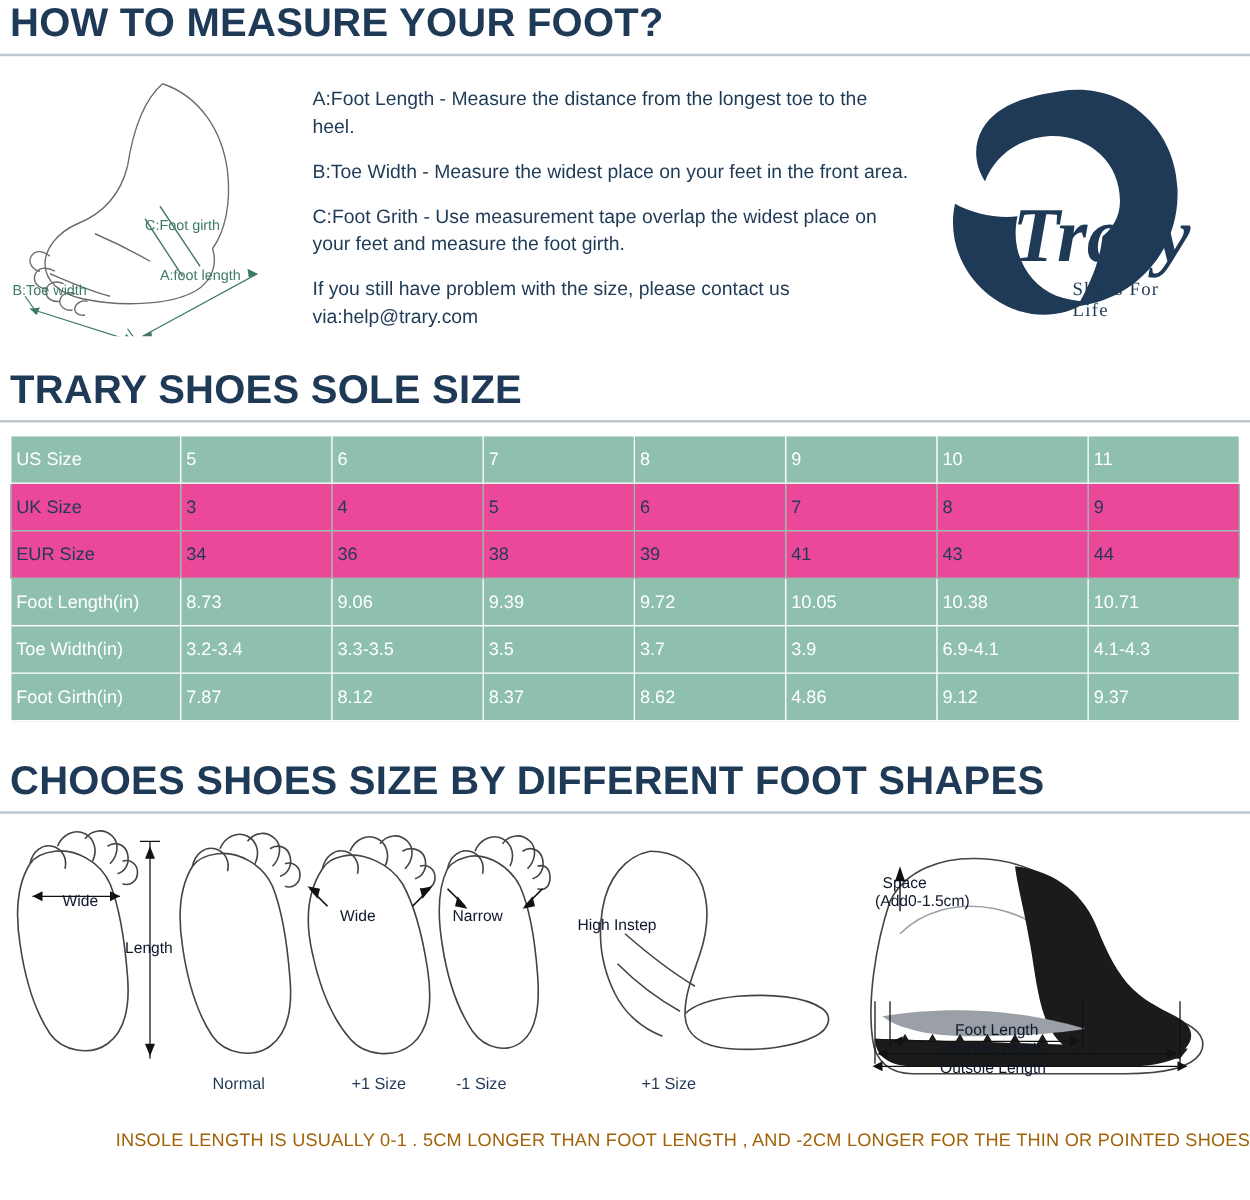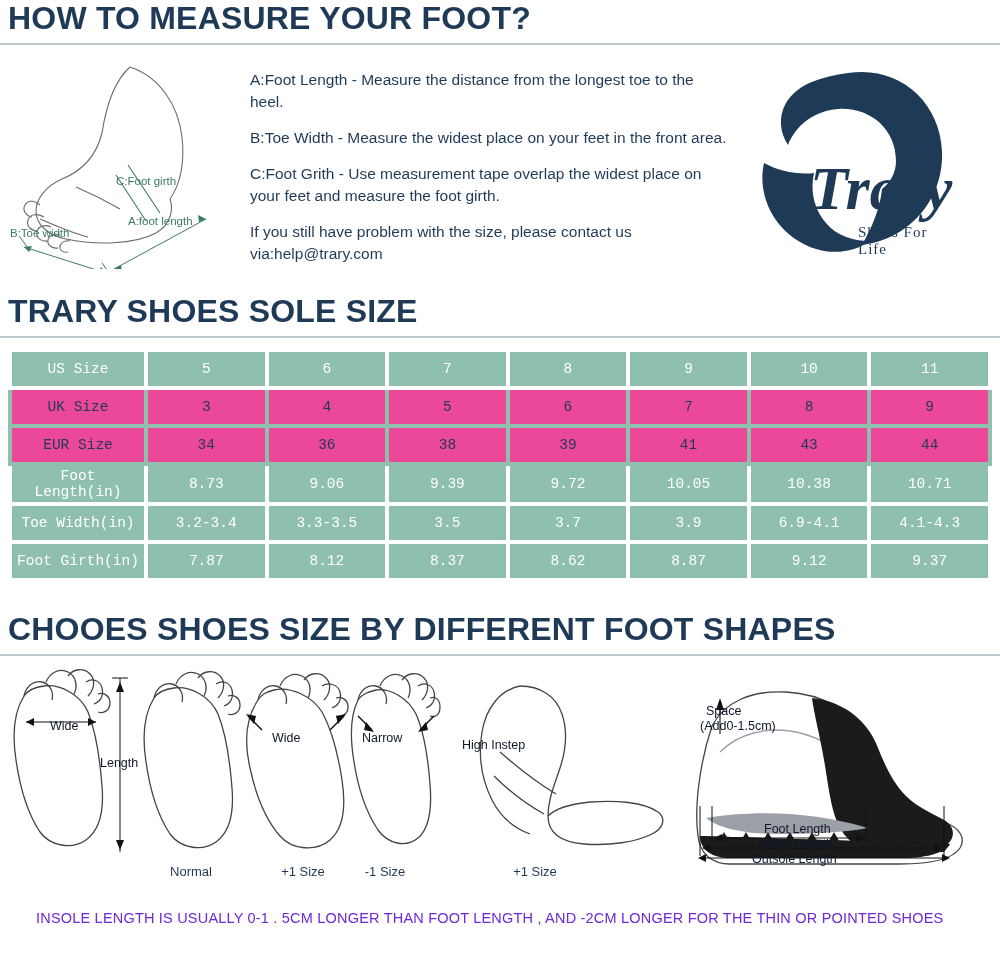--- a/index.html
+++ b/index.html
@@ -46,26 +46,24 @@
 
   
   .table-wrap { padding: 10px 8px 0 8px; }
   table.size-table {
     border-collapse: collapse;
     width: 984px;
     table-layout: fixed;
     font-size: 14.5px;
   }
   table.size-table td {
-    border: 4px solid #000000;
-    text-align: center;
+    border: 1px solid #000000;
     height: 38px;
     padding: 2px 4px;
     color: #1f3a56;
-    font-family: Liberation Mono, monospace;
   }
   table.size-table td.rowhdr {
     width: 136px;
     font-size: 14.5px;
   }
   tr.green td {
     background: #8fc0ad;
     color: #ffffff;
     border-color: #ffffff;
   }
@@ -84,23 +82,23 @@
     text-align: center;
     white-space: nowrap;
   }
   .lbl {
     position: absolute;
     font-size: 12.5px;
     color: #0f172a;
     white-space: nowrap;
   }
   .footnote {
-    text-align: left;
+    text-align: right;
     font-size: 14.5px;
-    color: #6d28d9;
+    color: #a16207;
     letter-spacing: 0.2px;
     padding-top: 4px;
     margin-left: 36px;
   }
   .diag-lbl {
     position: absolute;
     font-size: 11.5px;
     color: #3d7a64;
     white-space: nowrap;
   }
@@ -234,21 +232,21 @@
           <td>3.9</td>
           <td>6.9-4.1</td>
           <td>4.1-4.3</td>
         </tr>
         <tr class="green">
           <td class="rowhdr">Foot Girth(in)</td>
           <td>7.87</td>
           <td>8.12</td>
           <td>8.37</td>
           <td>8.62</td>
-          <td>8.87</td>
+          <td>4.86</td>
           <td>9.12</td>
           <td>9.37</td>
         </tr>
       </tbody>
     </table>
   </div>
 
   <div class="section-title" style="padding-top:29px;">CHOOES SHOES SIZE BY DIFFERENT FOOT SHAPES</div>
   <div class="rule"></div>
 

